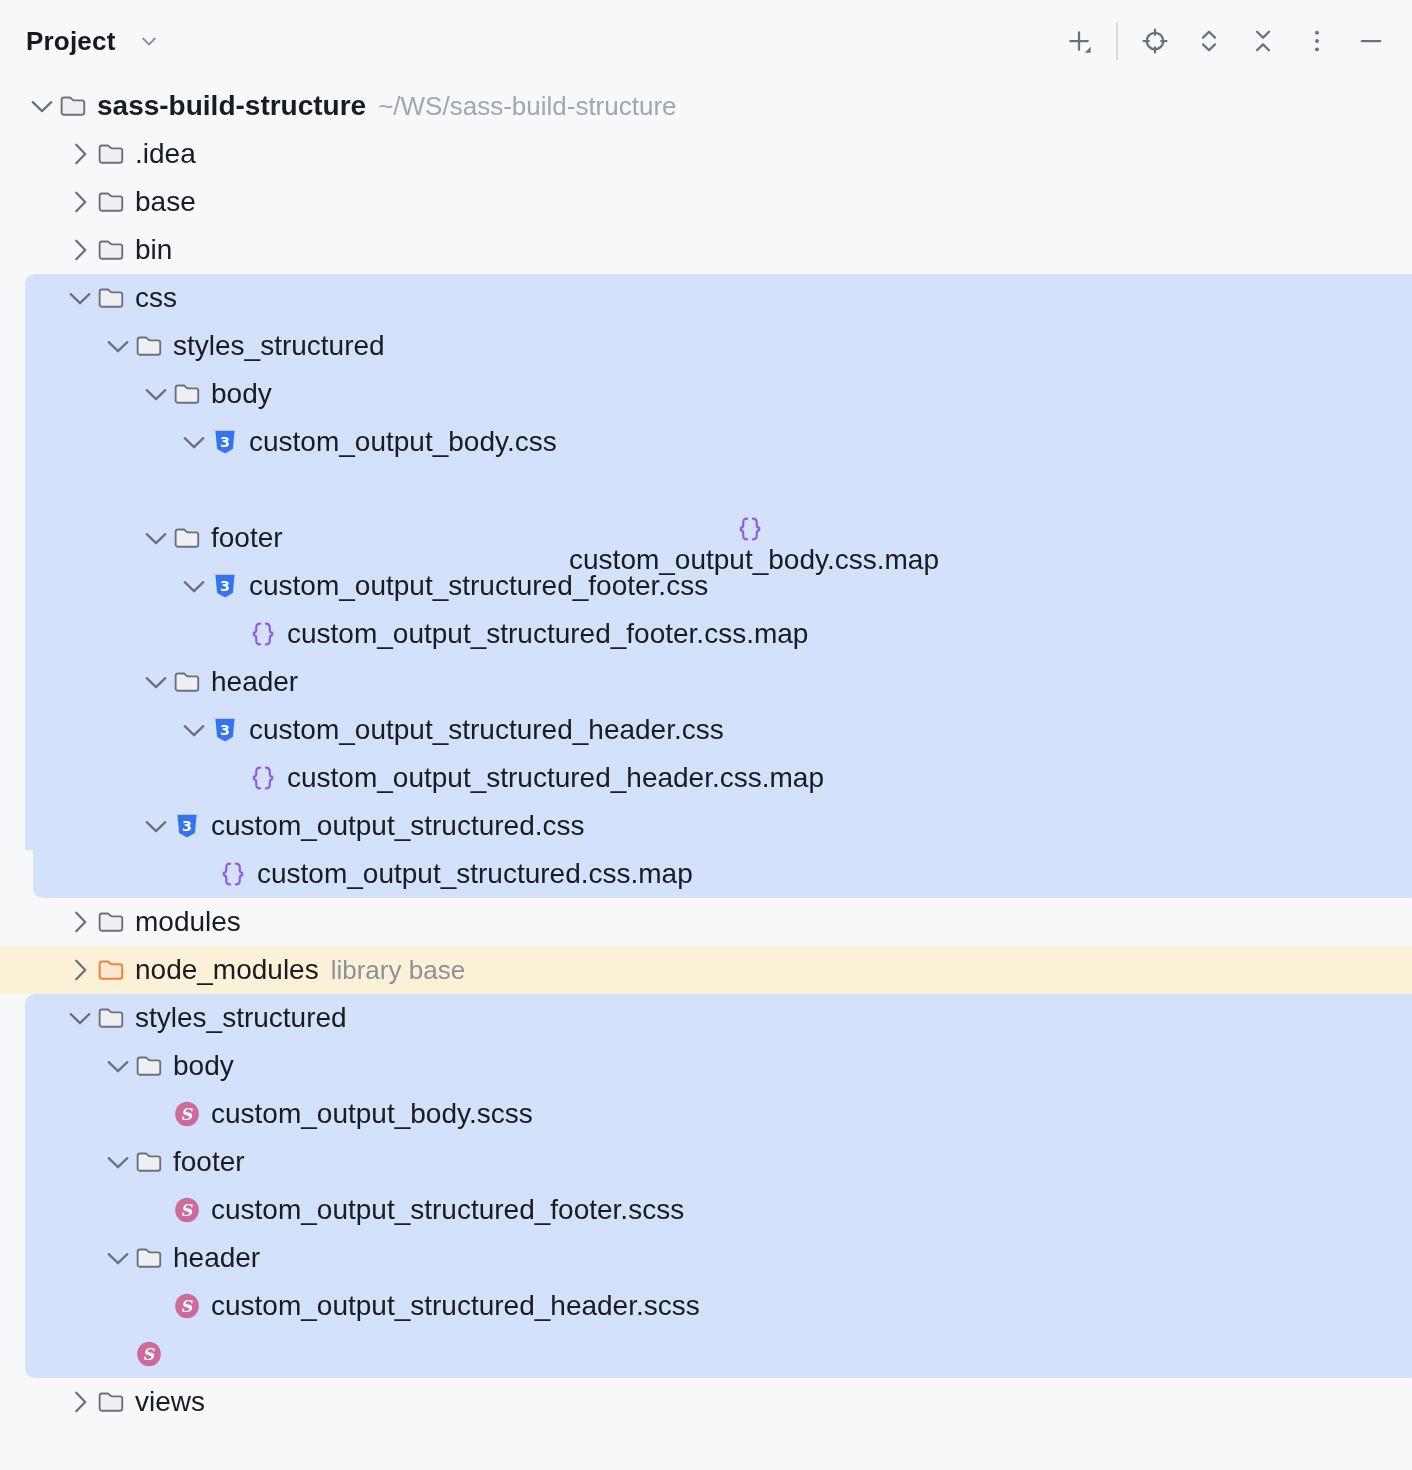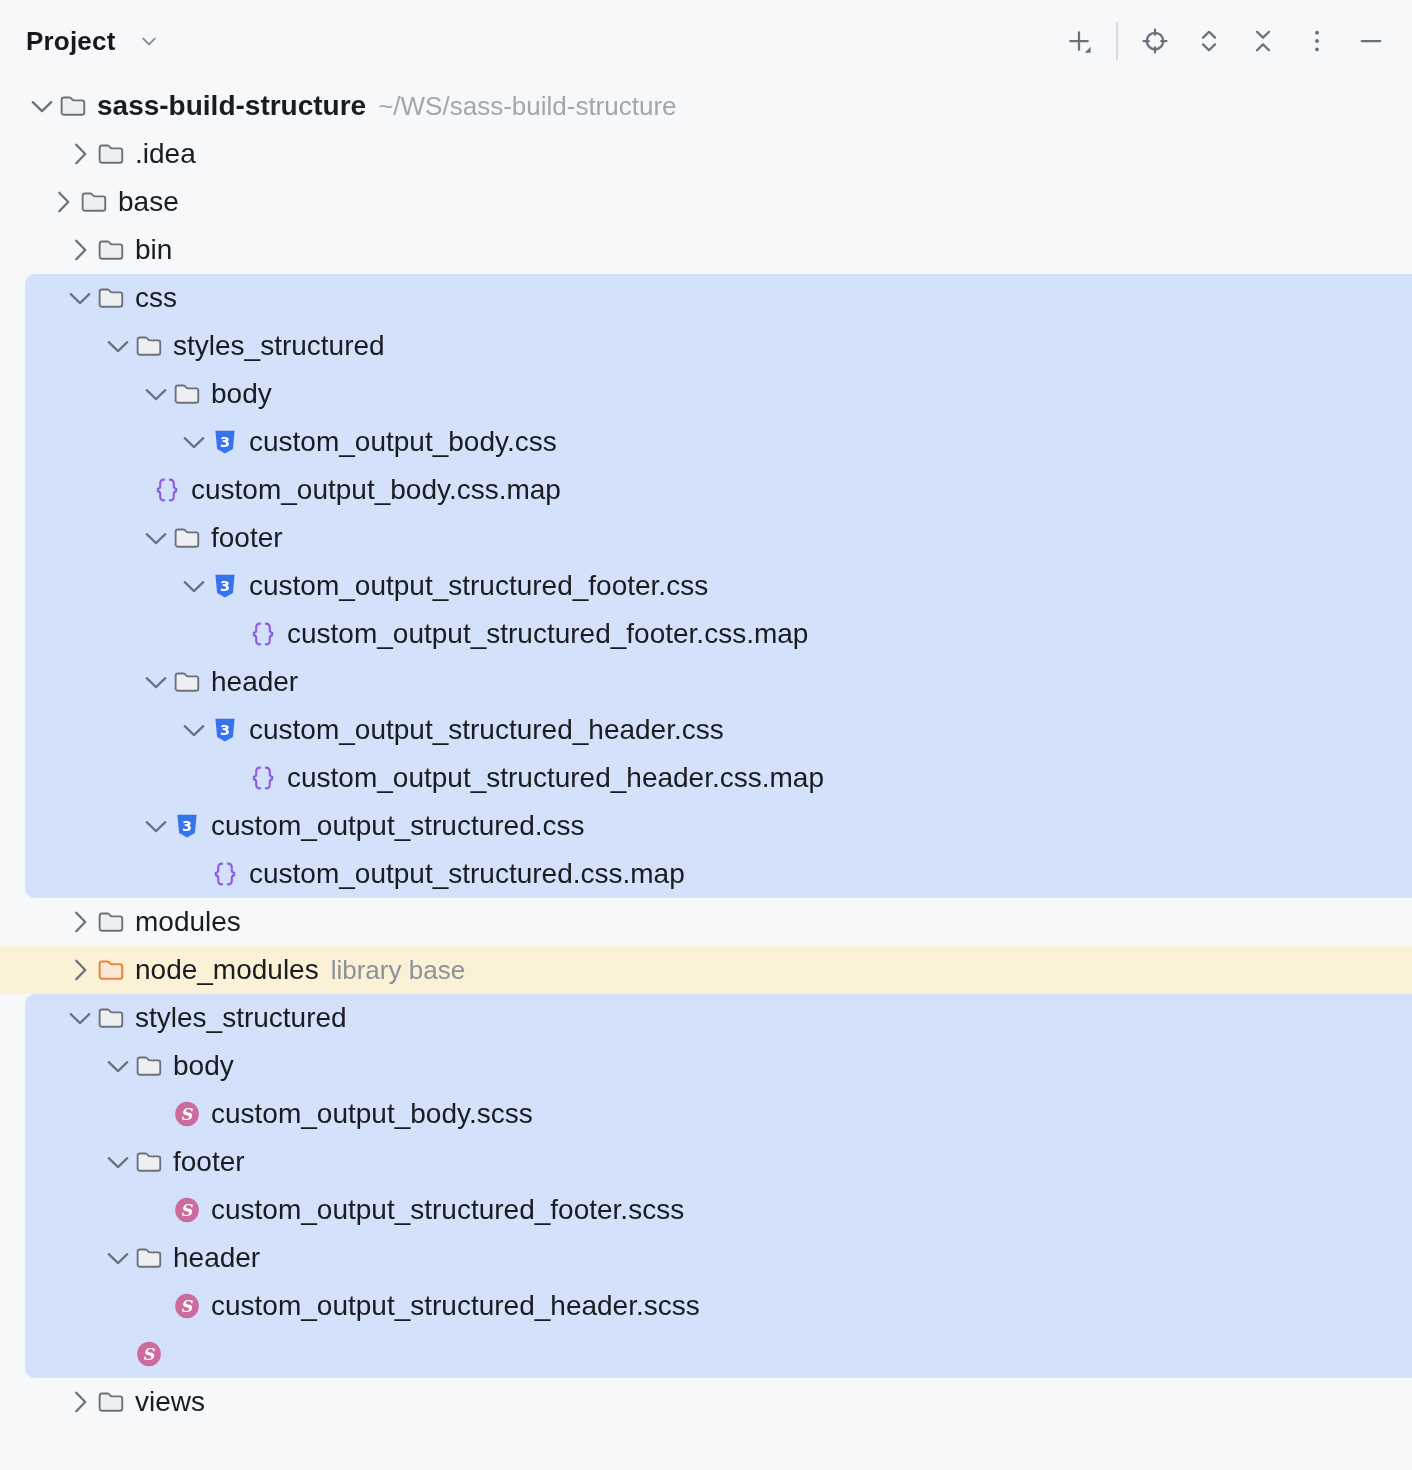--- a/index.html
+++ b/index.html
@@ -148,21 +148,21 @@
             <path d="M9 4.6 L16.2 12 L9 19.4" stroke="#6C707E" stroke-width="1.8" stroke-linecap="round" stroke-linejoin="round" fill="none"></path>
           </svg>
         </span>
         <span class="icon">
           <svg width="30" height="30" viewBox="0 0 24 24" fill="none" xmlns="http://www.w3.org/2000/svg">
             <path d="M2.9 17.1 V7.1 c0-1.05.85-1.9 1.9-1.9 h4.2 c.5 0 .98.2 1.34.56 l1.12 1.14 c.36.37.85.57 1.36.57 h6.28 c1.05 0 1.9.85 1.9 1.9 v7.73 c0 1.05-.85 1.9-1.9 1.9 H4.8 c-1.05 0-1.9-.85-1.9-1.9 z" fill="#EEEFF1" stroke="#6C7078" stroke-width="1.5" stroke-linejoin="round"></path>
           </svg>
         </span>
         <span class="label">.idea</span>
       </div>
-      <div class="row" style="padding-left: 47px;">
+      <div class="row" style="padding-left: 64px;">
         <span class="chev">
           <svg width="30" height="30" viewBox="0 0 24 24" fill="none" xmlns="http://www.w3.org/2000/svg">
             <path d="M9 4.6 L16.2 12 L9 19.4" stroke="#6C707E" stroke-width="1.8" stroke-linecap="round" stroke-linejoin="round" fill="none"></path>
           </svg>
         </span>
         <span class="icon">
           <svg width="30" height="30" viewBox="0 0 24 24" fill="none" xmlns="http://www.w3.org/2000/svg">
             <path d="M2.9 17.1 V7.1 c0-1.05.85-1.9 1.9-1.9 h4.2 c.5 0 .98.2 1.34.56 l1.12 1.14 c.36.37.85.57 1.36.57 h6.28 c1.05 0 1.9.85 1.9 1.9 v7.73 c0 1.05-.85 1.9-1.9 1.9 H4.8 c-1.05 0-1.9-.85-1.9-1.9 z" fill="#EEEFF1" stroke="#6C7078" stroke-width="1.5" stroke-linejoin="round"></path>
           </svg>
         </span>
@@ -231,21 +231,21 @@
           </svg>
         </span>
         <span class="icon">
           <svg width="30" height="30" viewBox="0 0 24 24" fill="none" xmlns="http://www.w3.org/2000/svg">
             <path d="M4.3 2.9 h15.4 l-1.4 14.7 L12 21.1 l-6.3-3.5 z" fill="#3674EF"></path>
             <text x="12" y="16" text-anchor="middle" font-family="'DejaVu Sans',sans-serif" font-size="11.5" font-weight="bold" fill="#FFFFFF">3</text>
           </svg>
         </span>
         <span class="label">custom_output_body.css</span>
       </div>
-      <div class="row" style="padding-left: 120px;">
+      <div class="row" style="padding-left: 96px; flex-direction: column;">
         <div class="row-bg sel" style="border-radius: 0px;"></div>
         <span class="chev"></span>
         <span class="icon">
           <svg width="30" height="30" viewBox="0 0 24 24" fill="none" xmlns="http://www.w3.org/2000/svg">
             <path d="M9.7 3.7 c-2.3 0-3.1 1-3.1 2.9 v2.1 c0 1.35-.6 2.1-1.9 2.4 v1.8 c1.3.3 1.9 1.05 1.9 2.4 v2.1 c0 1.9.8 2.9 3.1 2.9 M14.3 3.7 c2.3 0 3.1 1 3.1 2.9 v2.1 c0 1.35.6 2.1 1.9 2.4 v1.8 c-1.3.3-1.9 1.05-1.9 2.4 v2.1 c0 1.9-.8 2.9-3.1 2.9" stroke="#8C5CE6" stroke-width="1.7" stroke-linecap="round" fill="none"></path>
           </svg>
         </span>
         <span class="label">custom_output_body.css.map</span>
       </div>
       <div class="row" style="padding-left: 140px;">
@@ -334,21 +334,21 @@
           </svg>
         </span>
         <span class="icon">
           <svg width="30" height="30" viewBox="0 0 24 24" fill="none" xmlns="http://www.w3.org/2000/svg">
             <path d="M4.3 2.9 h15.4 l-1.4 14.7 L12 21.1 l-6.3-3.5 z" fill="#3674EF"></path>
             <text x="12" y="16" text-anchor="middle" font-family="'DejaVu Sans',sans-serif" font-size="11.5" font-weight="bold" fill="#FFFFFF">3</text>
           </svg>
         </span>
         <span class="label">custom_output_structured.css</span>
       </div>
-      <div class="row" style="padding-left: 178px;">
+      <div class="row" style="padding-left: 178px; margin-left: 8px;">
         <div class="row-bg sel" style="border-radius: 0px 0px 0px 10px;"></div>
         <span class="chev"></span>
         <span class="icon">
           <svg width="30" height="30" viewBox="0 0 24 24" fill="none" xmlns="http://www.w3.org/2000/svg">
             <path d="M9.7 3.7 c-2.3 0-3.1 1-3.1 2.9 v2.1 c0 1.35-.6 2.1-1.9 2.4 v1.8 c1.3.3 1.9 1.05 1.9 2.4 v2.1 c0 1.9.8 2.9 3.1 2.9 M14.3 3.7 c2.3 0 3.1 1 3.1 2.9 v2.1 c0 1.35.6 2.1 1.9 2.4 v1.8 c-1.3.3-1.9 1.05-1.9 2.4 v2.1 c0 1.9-.8 2.9-3.1 2.9" stroke="#8C5CE6" stroke-width="1.7" stroke-linecap="round" fill="none"></path>
           </svg>
         </span>
         <span class="label">custom_output_structured.css.map</span>
       </div>
       <div class="row" style="padding-left: 64px;">

